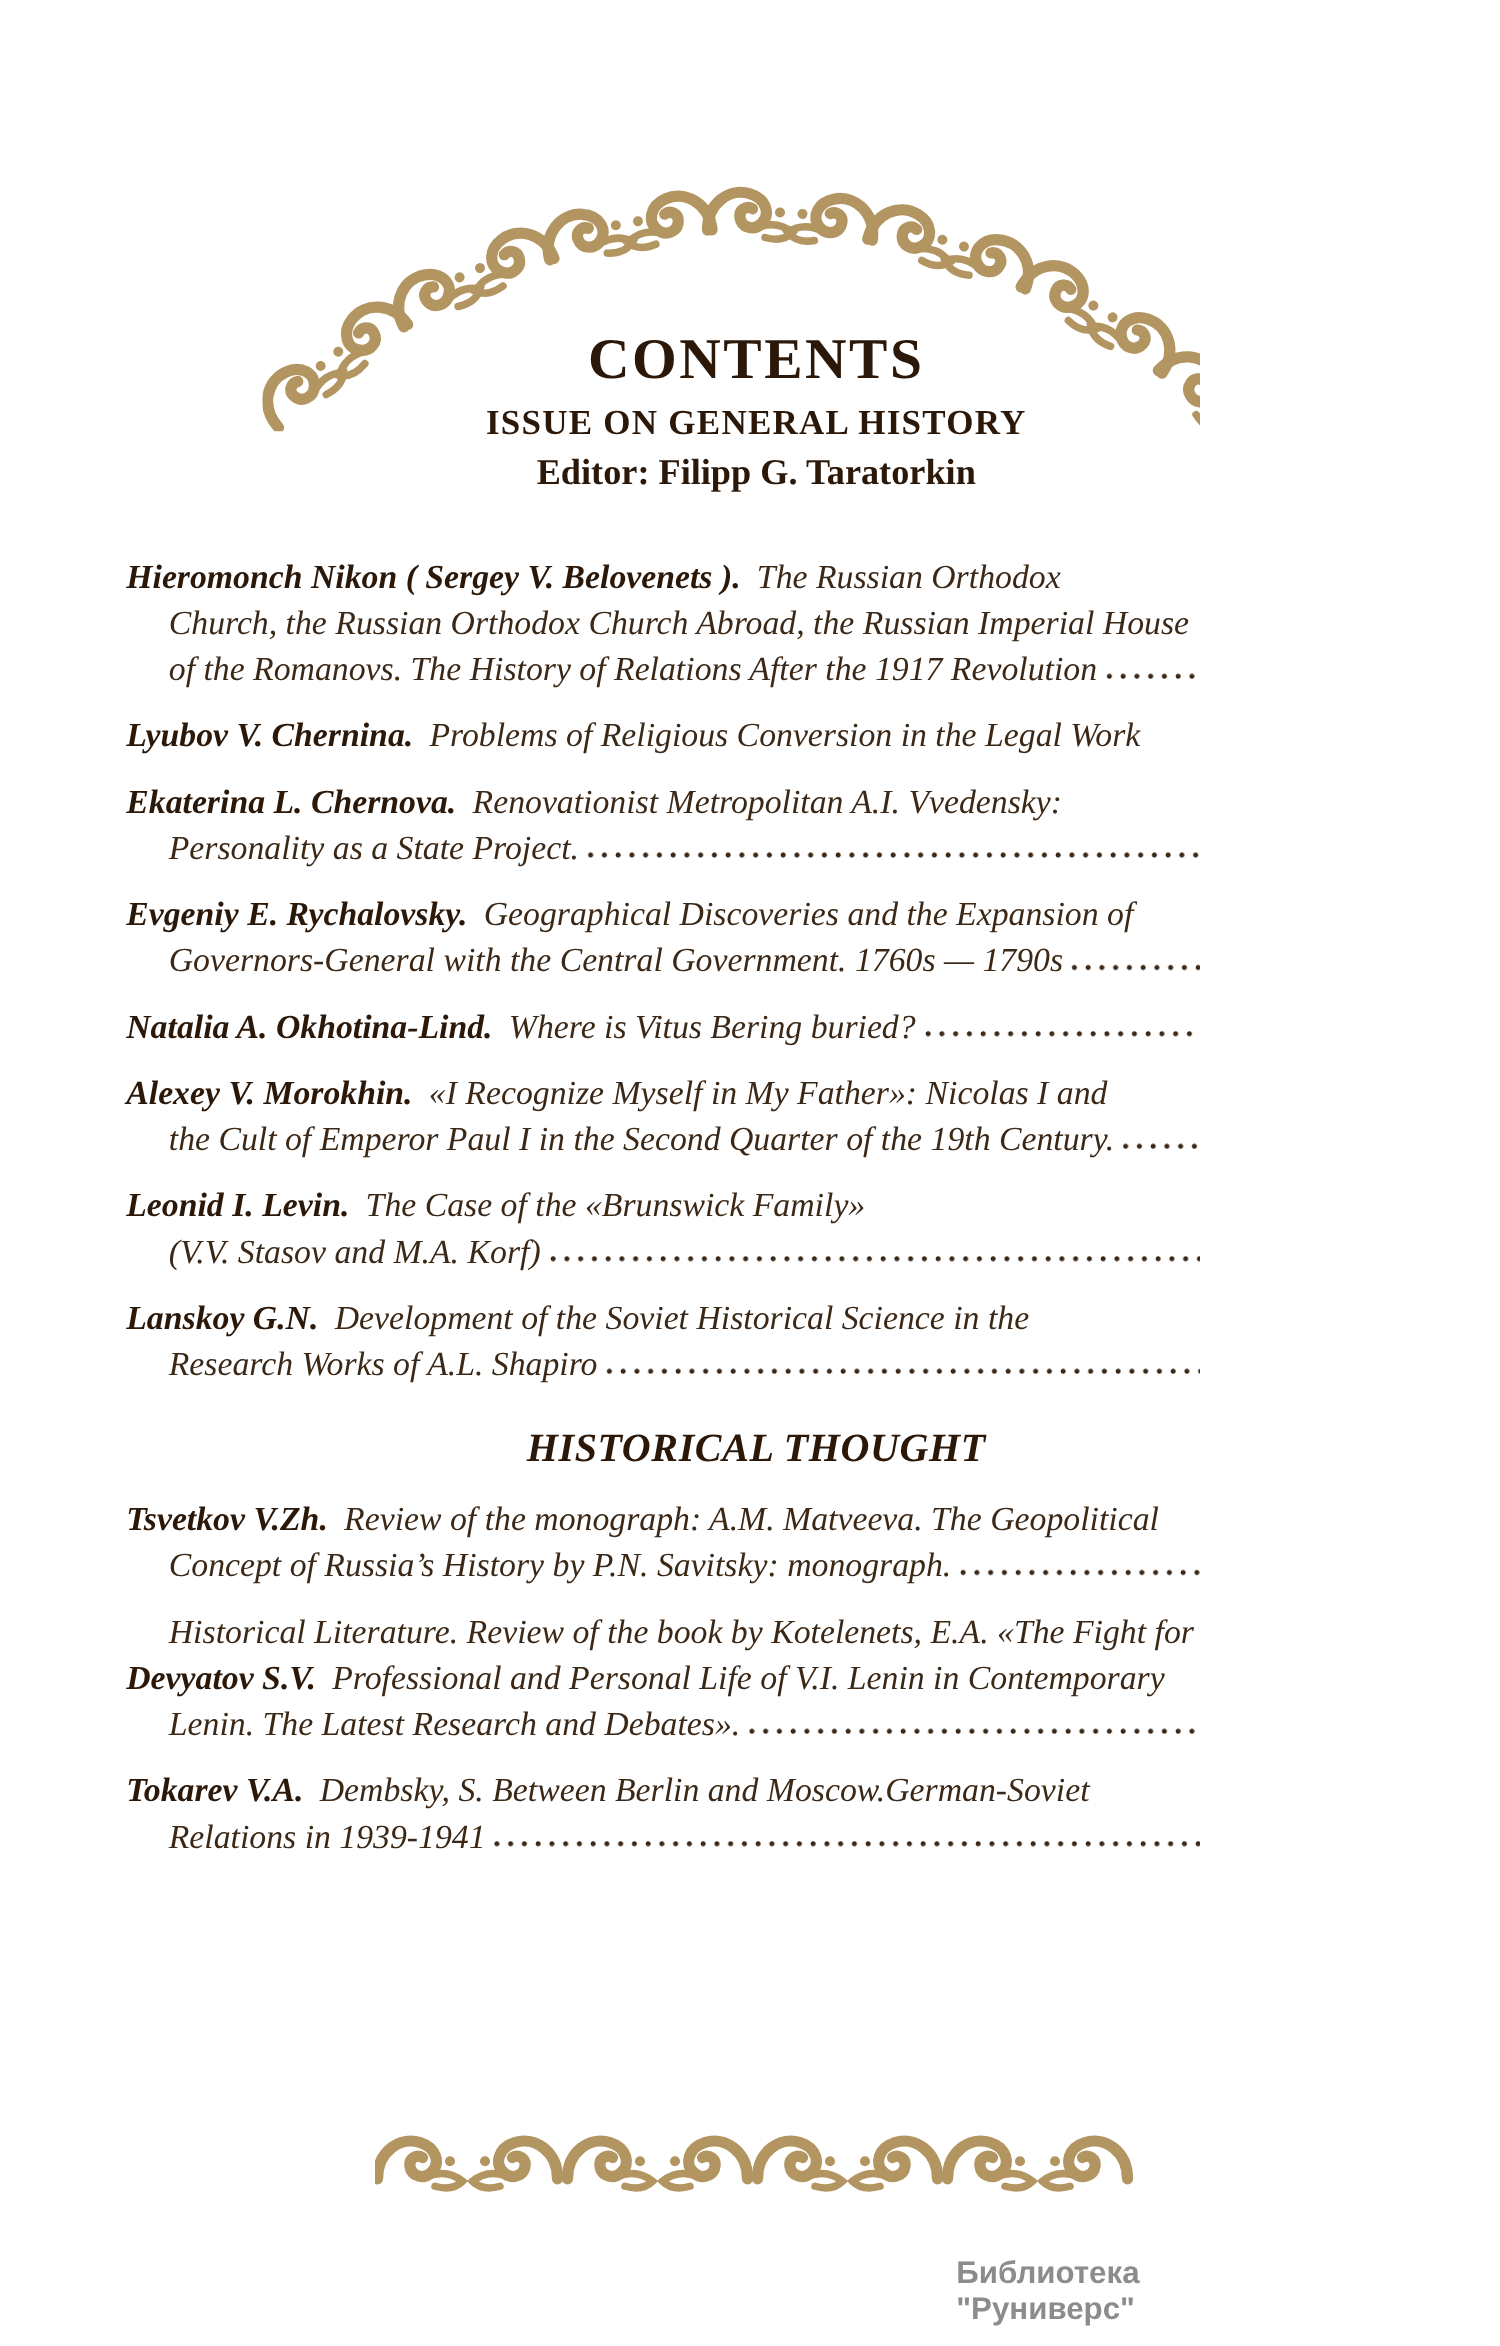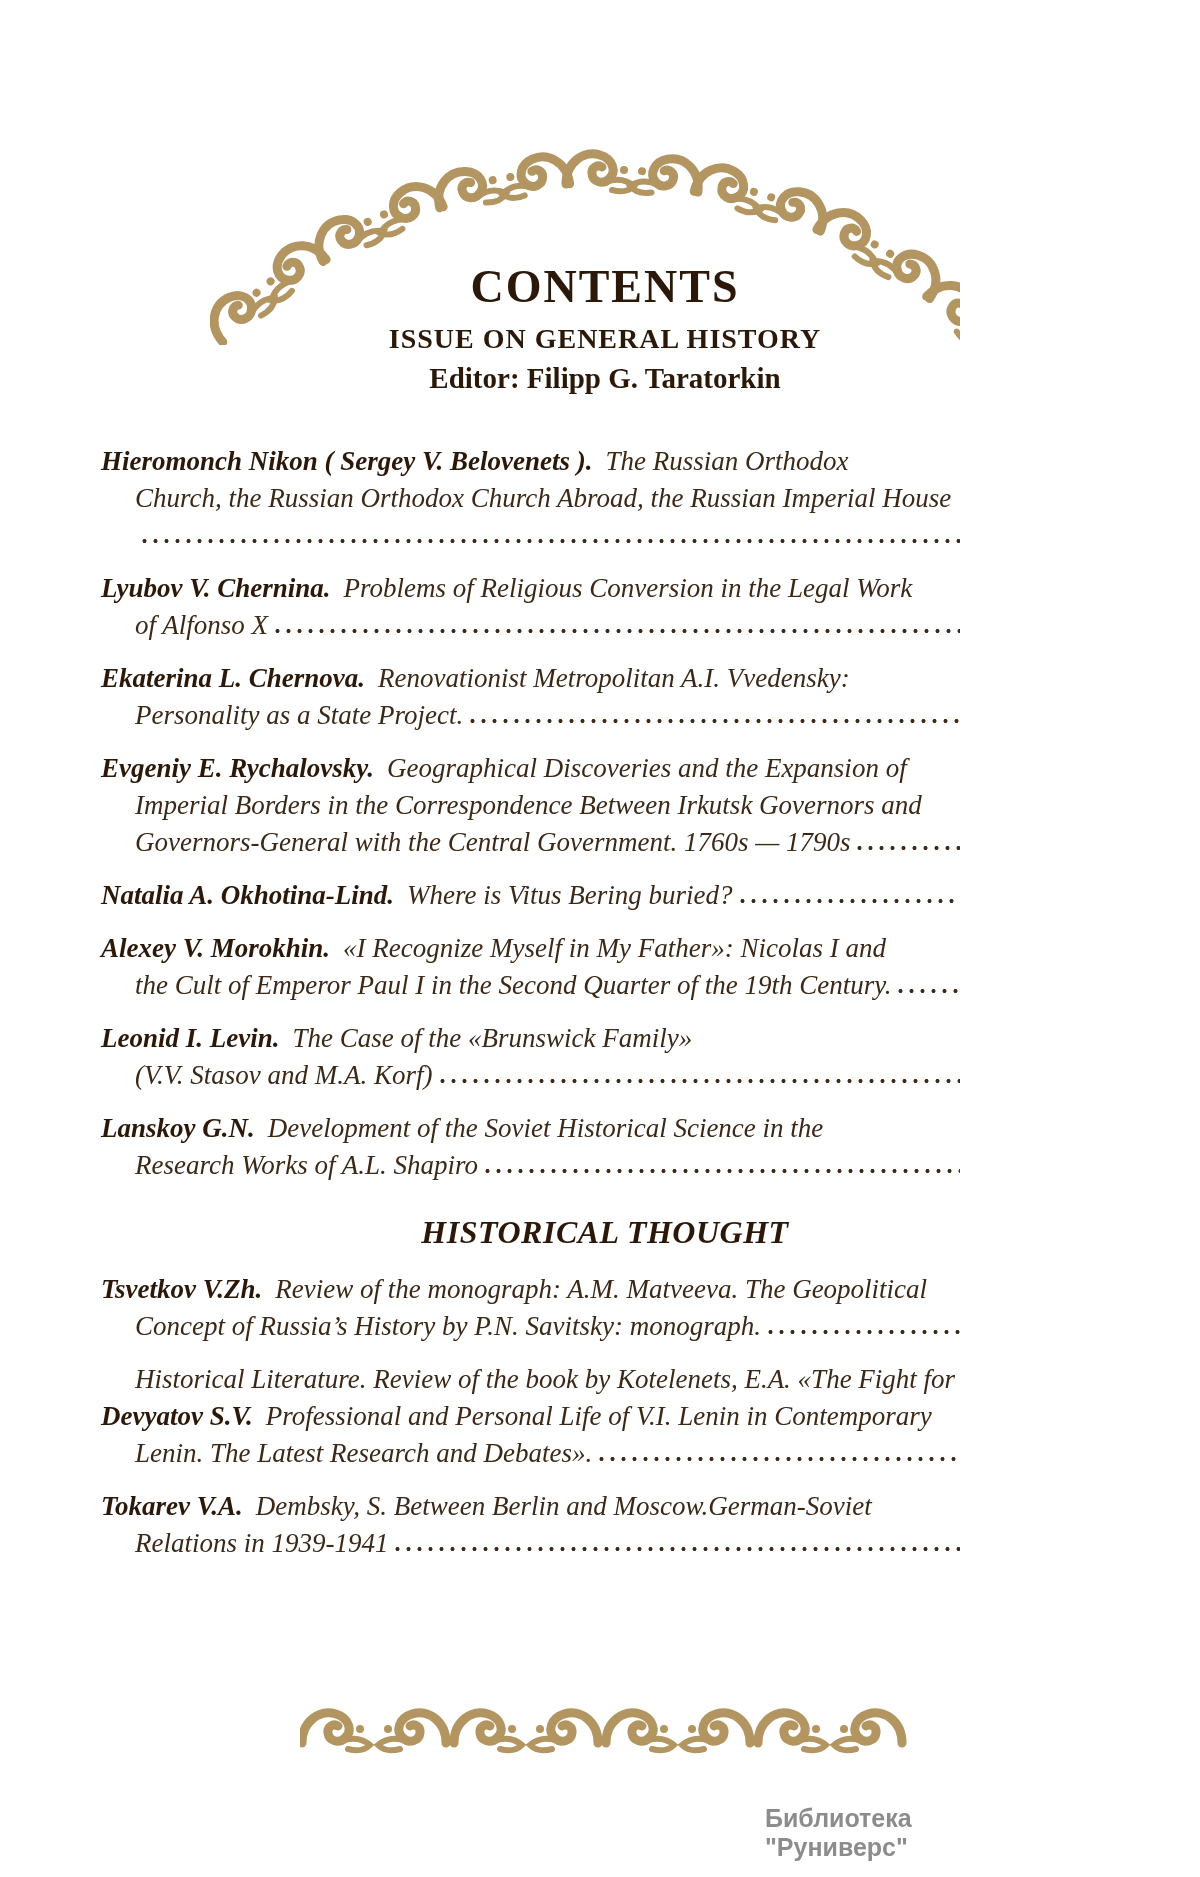--- a/index.html
+++ b/index.html
@@ -83,46 +83,41 @@
   <div class="hdr title">CONTENTS</div>
   <div class="hdr subtitle">ISSUE ON GENERAL HISTORY</div>
   <div class="hdr editor">Editor: Filipp G. Taratorkin</div>
 
   <div class="toc">
 
     <div class="entry">
       <div class="line"><span class="author">Hieromonch Nikon ( Sergey V. Belovenets ).</span><span class="t">The Russian Orthodox</span></div>
       <div class="line cont">Church, the Russian Orthodox Church Abroad, the Russian Imperial House</div>
       <div class="flexline cont">
+          <span class="t">of the Romanovs. The History of Relations After the 1917 Revolution</span>
           <span class="leader"></span>
           <span class="pg">10</span>
         </div>
     </div>
 
     <div class="entry">
       <div class="line"><span class="author">Lyubov V. Chernina.</span><span class="t">Problems of Religious Conversion in the Legal Work</span></div>
-      <div class="flexline cont">
-          <span class="t">of Alfonso X</span>
-          <span class="leader"></span>
-          <span class="pg">56</span>
-        </div>
     </div>
 
     <div class="entry">
       <div class="line"><span class="author">Ekaterina L. Chernova.</span><span class="t">Renovationist Metropolitan A.I. Vvedensky:</span></div>
       <div class="flexline cont">
           <span class="t">Personality as a State Project.</span>
           <span class="leader"></span>
           <span class="pg">86</span>
         </div>
     </div>
 
     <div class="entry">
       <div class="line"><span class="author">Evgeniy E. Rychalovsky.</span><span class="t">Geographical Discoveries and the Expansion of</span></div>
-      <div class="line cont">Imperial Borders in the Correspondence Between Irkutsk Governors and</div>
       <div class="flexline cont">
           <span class="t">Governors-General with the Central Government. 1760s — 1790s</span>
           <span class="leader"></span>
           <span class="pg">104</span>
         </div>
     </div>
 
     <div class="entry">
       <div class="flexline">
           <span class="author">Natalia A. Okhotina-Lind.</span>

